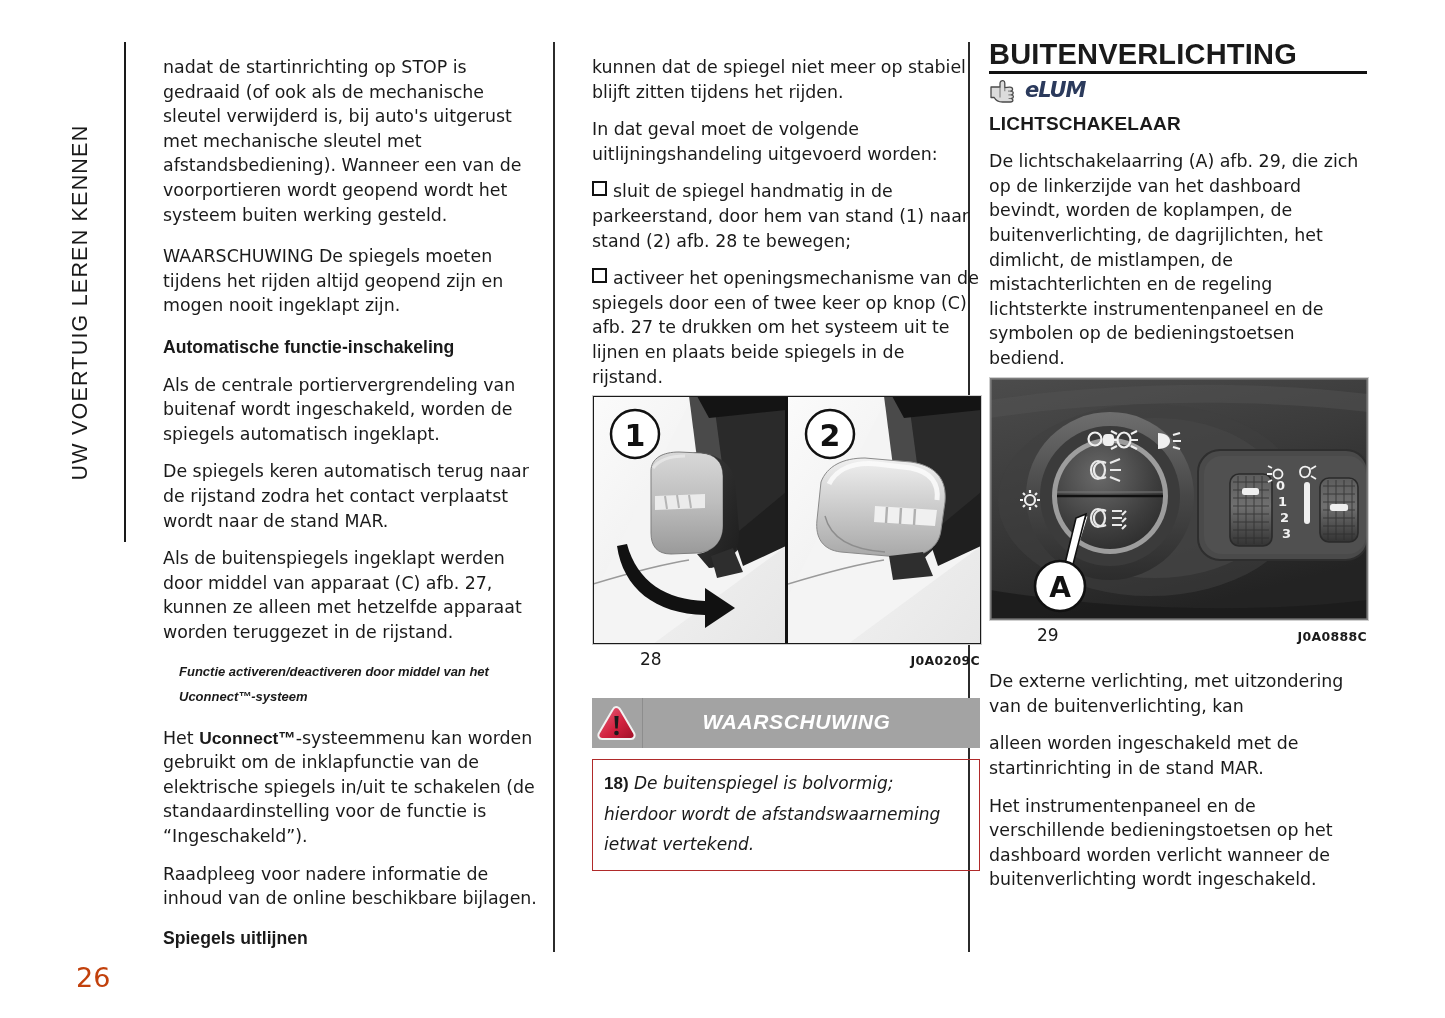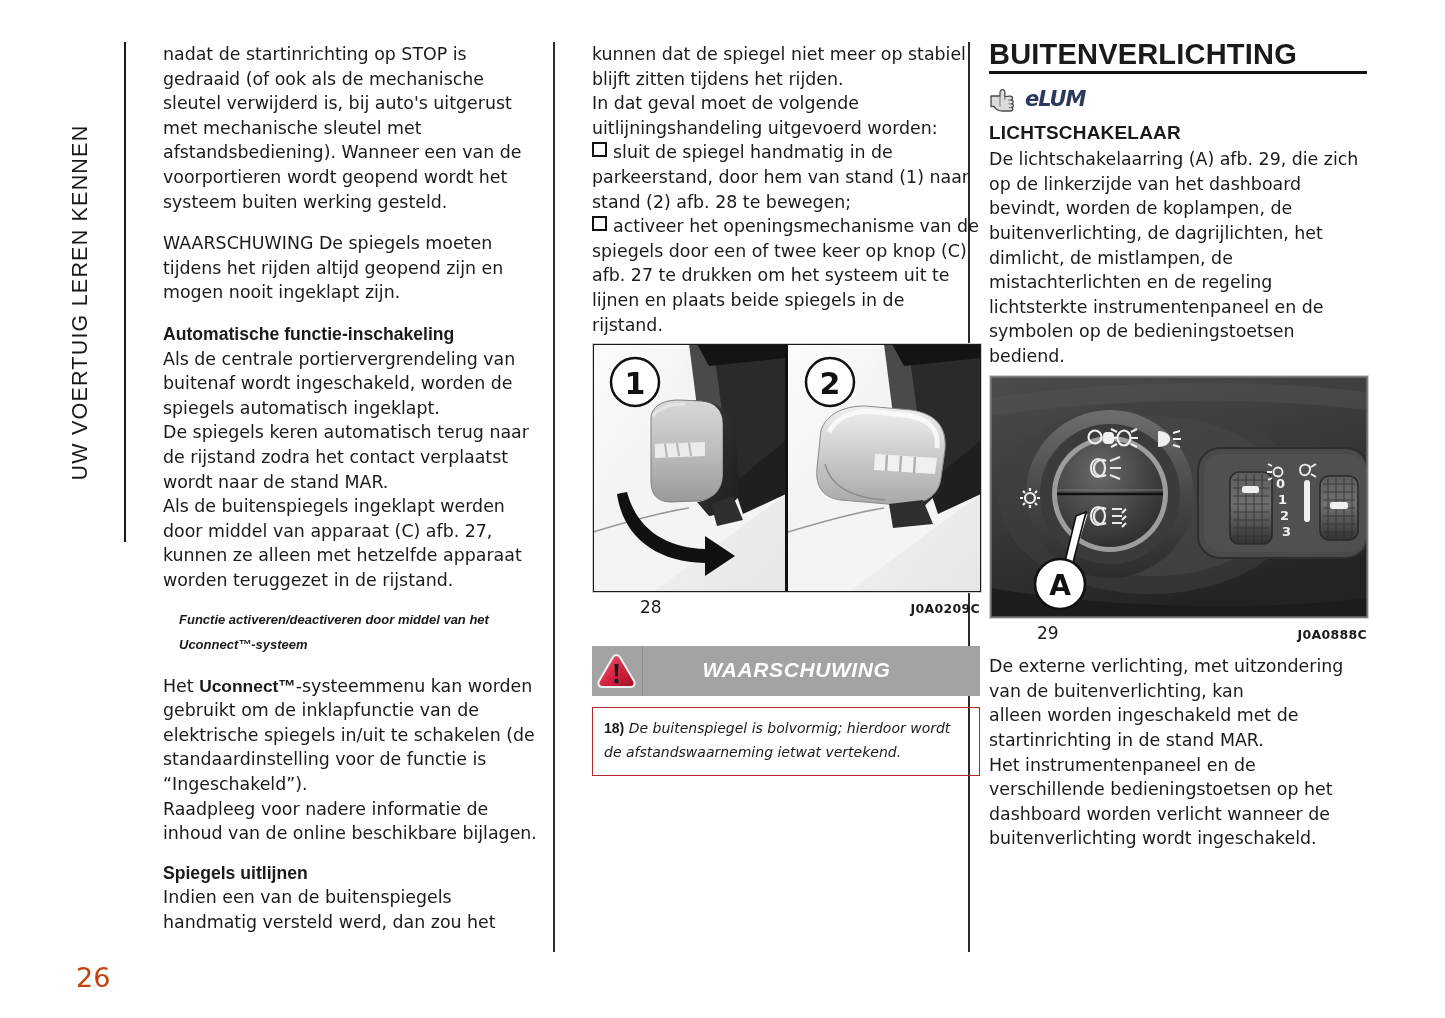--- a/index.html
+++ b/index.html
@@ -45,21 +45,21 @@
   #col1{ left:163px; width:378px; }
   #col2{ left:592px; width:388px; }
   #col3{ left:989px; width:378px; }
 
   .divider{
     position:absolute; top:42px; width:1.5px; height:910px; background:#2b2b2b;
   }
   #div1{ left:553px; }
   #div2{ left:968px; }
 
-  p{ margin:0 0 0 0; }
+  p{ margin:13px 0 0 0; }
   .para{ margin-bottom:17px; }
   .para-tight{ margin-bottom:0px; }
   .h-bold{
     font-weight:700; margin:0 0 0 0;
     font-family:"Liberation Sans", sans-serif;
     font-size:17.6px; line-height:24.6px;
   }
   .h-bolditalic{
     font-weight:700; font-style:italic; margin:16px;
     font-family:"Liberation Sans", sans-serif;
@@ -82,21 +82,21 @@
     font-weight:700; font-size:29px; letter-spacing:0.2px;
     border-bottom:3px solid #111;
     padding-bottom:4px;
     margin-bottom:0;
   }
   .sub-head{
     font-family:"Liberation Sans", sans-serif;
     font-weight:700; font-size:19px; letter-spacing:0.2px;
     margin:0 0 2px 0;
   }
-  #elum-row{ display:flex; align-items:center; gap:2px; height:34px; margin-top:9px; margin-bottom:4px;}
+  #elum-row{ display:flex; align-items:center; gap:2px; height:34px; margin-bottom:4px;}
   #elum-logo{
     font-family:"DejaVu Sans", sans-serif;
     font-weight:700; font-style:italic; font-size:21px;
     color:#2b3a5c; letter-spacing:-1px;
   }
 
   
   .fig-wrap{ margin-top:6px; }
   .fig-box{ width:100%; border:1px solid #cfcfcf; display:block; }
   .fig-cap{
@@ -126,21 +126,21 @@
     flex:1; text-align:center;
     color:#ffffff; font-weight:700; font-style:italic;
     font-size:21px; letter-spacing:0.6px;
     font-family:"Liberation Sans", sans-serif;
     padding-right:30px;
   }
   #warn-body{
     margin-top:11px;
     border:1.6px solid #b02a2a;
     padding:8px 10px 11px 11px;
-    font-style:italic; font-size:14px; line-height:24px;
+    font-style:italic; font-size:17px; line-height:30px;
   }
   #warn-body b{ font-style:normal; }
 </style>
 </head>
 <body>
 
 <div id="side-tab">
   <div id="side-rule"></div>
   <div id="side-label">UW VOERTUIG LEREN KENNEN</div>
 </div>
@@ -154,21 +154,20 @@
   <p class="para">WAARSCHUWING De spiegels moeten tijdens het rijden altijd geopend zijn en mogen nooit ingeklapt zijn.</p>
   <p class="h-bold">Automatische functie-inschakeling</p>
   <p class="para-tight">Als de centrale portiervergrendeling van buitenaf wordt ingeschakeld, worden de spiegels automatisch ingeklapt.</p>
   <p class="para-tight">De spiegels keren automatisch terug naar de rijstand zodra het contact verplaatst wordt naar de stand MAR.</p>
   <p class="para-tight">Als de buitenspiegels ingeklapt werden door middel van apparaat (C) afb. 27, kunnen ze alleen met hetzelfde apparaat worden teruggezet in de rijstand.</p>
   <p class="h-bolditalic">Functie activeren/deactiveren door middel van het Uconnect™-systeem</p>
   <p class="para-tight"><span>Het </span><b>Uconnect™</b><span>-systeemmenu kan worden gebruikt om de inklapfunctie van de elektrische spiegels in/uit te schakelen (de standaardinstelling voor de functie is “Ingeschakeld”).</span></p>
   <p class="para-tight">Raadpleeg voor nadere informatie de inhoud van de online beschikbare bijlagen.</p>
   <div class="spacer-sm"></div>
   <p class="h-bold">Spiegels uitlijnen</p>
-  <p class="para-tight">Indien een van de buitenspiegels handmatig versteld werd, dan zou het</p>
 </div>
 
 <div class="col" id="col2">
   <p class="para-tight">kunnen dat de spiegel niet meer op stabiel blijft zitten tijdens het rijden.</p>
   <p class="para-tight">In dat geval moet de volgende uitlijningshandeling uitgevoerd worden:</p>
   <p class="para-tight bullet-item"><span class="sq"></span><span>sluit de spiegel handmatig in de parkeerstand, door hem van stand (1) naar stand (2) afb. 28 te bewegen;</span></p>
   <p class="para-tight bullet-item"><span class="sq"></span><span>activeer het openingsmechanisme van de spiegels door een of twee keer op knop (C) afb. 27 te drukken om het systeem uit te lijnen en plaats beide spiegels in de rijstand.</span></p>
 
   <div class="fig-wrap">
     <svg class="fig-box" viewBox="0 0 388 248" width="388" height="248">

